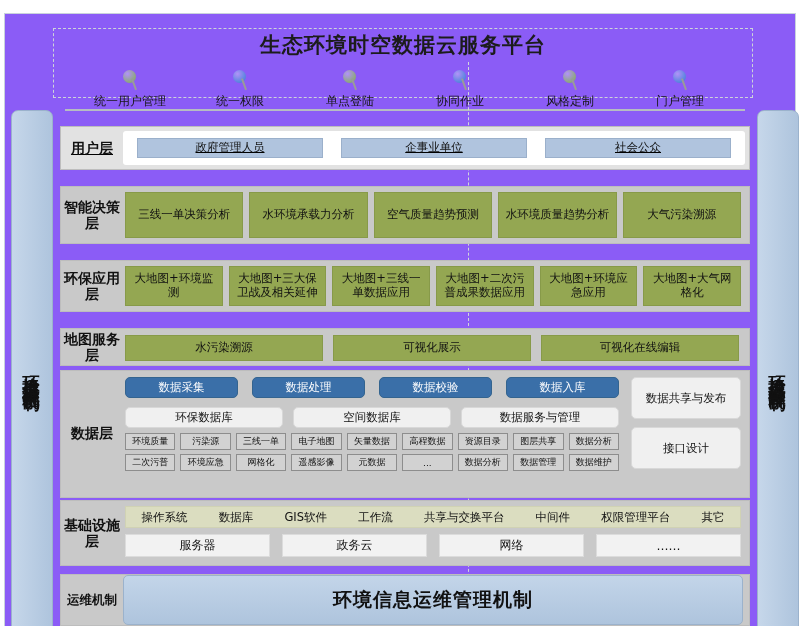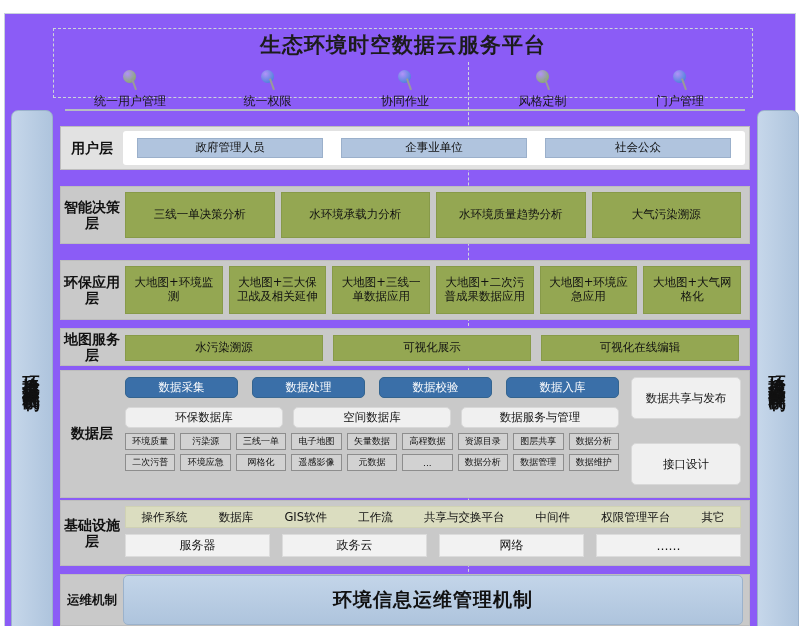--- a/index.html
+++ b/index.html
@@ -55,21 +55,21 @@
   .side span {
     writing-mode:vertical-rl; text-orientation:upright;
     font-size:17px; font-weight:bold; color:#111; letter-spacing:2px;
   }
   
   .band {
     position:absolute; left:55px; width:690px;
     background:#c9c9c9; border:1px solid #bdbdbd;
     display:flex; align-items:center;
   }
-  .band.white { background:#e2e2e2; }
+  .band.white { background:#e2e2e2;text-decoration:underline; }
   .lab {
     width:62px; flex:0 0 62px; text-align:center;
     font-size:14px; font-weight:bold; color:#111; line-height:1.15;
   }
   .row-boxes { flex:1; display:flex; gap:6px; padding:5px 8px 5px 2px; }
   .box {
     flex:1; display:flex; align-items:center; justify-content:center;
     text-align:center; font-size:11.5px; color:#111; line-height:1.2;
     padding:2px 3px;
   }
@@ -106,21 +106,21 @@
     height:21px; display:flex; align-items:center; justify-content:center;
     font-size:11.5px; color:#111;
   }
   .dl-tags { margin-top:5px; }
   .tagrow { display:flex; gap:5px; margin-bottom:4px; }
   .tag {
     flex:1; background:#d2d2d2; border:1px solid #8d8d8d;
     height:17px; display:flex; align-items:center; justify-content:center;
     font-size:9px; color:#111; white-space:nowrap;
   }
-  .dl-right { width:122px; flex:0 0 122px; padding:6px 8px 7px 4px; display:flex; flex-direction:column; gap:24px; }
+  .dl-right { width:122px; flex:0 0 122px; padding:6px 8px 7px 4px; display:flex; flex-direction:column; gap:8px; }
   .dl-right .db-box { height:36px; flex:none; }
   .dl-right .db-box.tall { height:42px; }
   
   .infra { position:absolute; left:55px; width:690px; background:#c9c9c9; border:1px solid #bdbdbd; display:flex; }
   .infra-lab { width:62px; flex:0 0 62px; display:flex; align-items:center; justify-content:center;
     font-size:14px; font-weight:bold; color:#111; text-align:center; line-height:1.15; }
   .infra-body { flex:1; padding:5px 8px 6px 2px; }
   .infra-top {
     background:#dbddc0; border:1px solid #d0d2b4; height:22px;
     display:flex; align-items:center; justify-content:space-around;
@@ -160,20 +160,27 @@
       </div>
       <div class="pin-item">
         <div class="pin-ico">
           <div class="head" style="background: radial-gradient(circle at 35% 30%, rgba(255, 255, 255, 0.333), rgb(47, 127, 209));"></div>
           <div class="tail"></div>
         </div>
         <div class="pin-label">统一权限</div>
       </div>
       <div class="pin-item">
         <div class="pin-ico">
+          <div class="head" style="background: radial-gradient(circle at 35% 30%, rgba(255, 255, 255, 0.333), rgb(124, 179, 66));"></div>
+          <div class="tail"></div>
+        </div>
+        <div class="pin-label">单点登陆</div>
+      </div>
+      <div class="pin-item">
+        <div class="pin-ico">
           <div class="head" style="background: radial-gradient(circle at 35% 30%, rgba(255, 255, 255, 0.333), rgb(47, 127, 209));"></div>
           <div class="tail"></div>
         </div>
         <div class="pin-label">协同作业</div>
       </div>
       <div class="pin-item">
         <div class="pin-ico">
           <div class="head" style="background: radial-gradient(circle at 35% 30%, rgba(255, 255, 255, 0.333), rgb(124, 179, 66));"></div>
           <div class="tail"></div>
         </div>
@@ -204,26 +211,27 @@
         <div class="box steelblue">企事业单位</div>
         <div class="box steelblue">社会公众</div>
       </div>
   </div>
 
   <div class="band" style="top:172px;height:58px;">
     <div class="lab">智能决策层</div>
     <div class="row-boxes" style="height:100%" id="decision-items">
         <div class="box green">三线一单决策分析</div>
         <div class="box green">水环境承载力分析</div>
+        <div class="box green">空气质量趋势预测</div>
         <div class="box green">水环境质量趋势分析</div>
         <div class="box green">大气污染溯源</div>
       </div>
   </div>
 
-  <div class="band" style="top:246px;height:60px;">
+  <div class="band" style="top:246px;height:52px;">
     <div class="lab">环保应用层</div>
     <div class="row-boxes" style="height:100%" id="app-items">
         <div class="box green">大地图+环境监测</div>
         <div class="box green">大地图+三大保卫战及相关延伸</div>
         <div class="box green">大地图+三线一单数据应用</div>
         <div class="box green">大地图+二次污普成果数据应用</div>
         <div class="box green">大地图+环境应急应用</div>
         <div class="box green">大地图+大气网格化</div>
       </div>
   </div>

